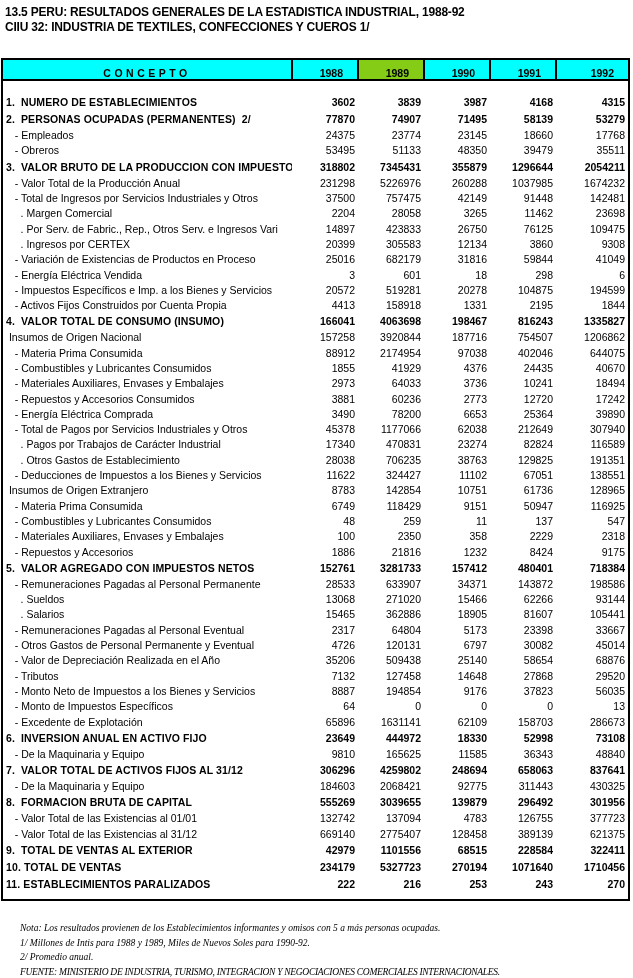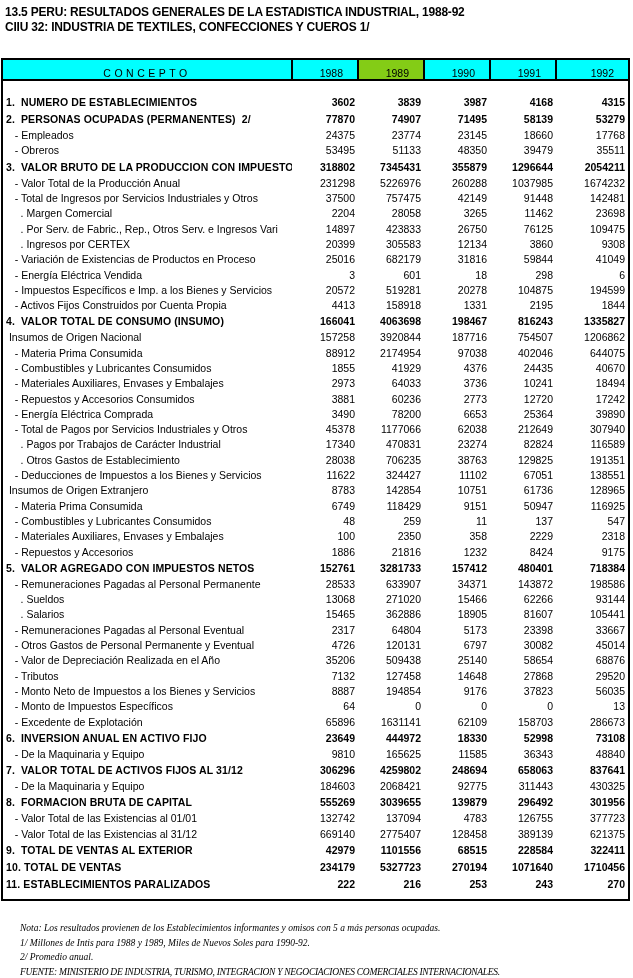--- a/index.html
+++ b/index.html
@@ -18,21 +18,21 @@
     position: absolute; left: 1px; top: 58px; width: 629px;
     border-collapse: collapse; table-layout: fixed;
     border: 2px solid #000;
     font-size: 10.5px;
   }
   table.stats col.c-concept { width: 290px; }
   table.stats col.c-y { width: 66px; }
   table.stats col.c-y5 { width: 73px; }
 
   thead th {
-    background: #00ffff; font-weight: normal; font-size: 10.5px;
+    background: #00ffff; font-weight: bold; font-size: 10.5px;
     height: 19px; padding: 0 3px; vertical-align: bottom;
     border-left: 2px solid #000; border-bottom: 2px solid #000;
     text-align: center;
   }
   thead th:first-child { border-left: none; letter-spacing: 3.5px; }
   thead th.year { text-align: right; padding-right: 14px; }
 
   tbody td { padding: 0 3px; height: 15.3px; line-height: 15px; white-space: nowrap; overflow: hidden; }
   tbody td.num { text-align: right; padding-right: 3px; }
   tbody tr.spacer td { height: 13px; }

